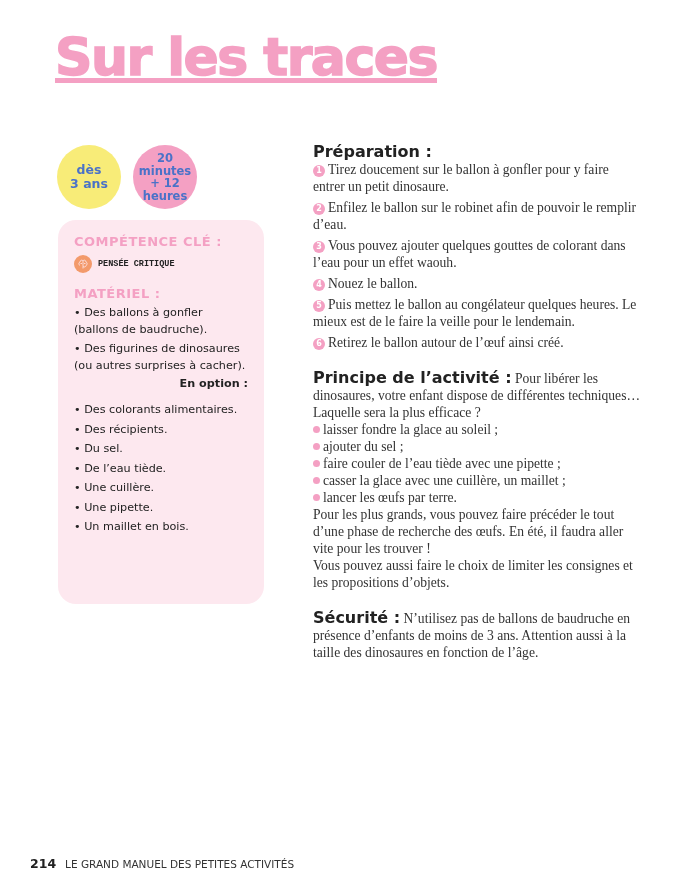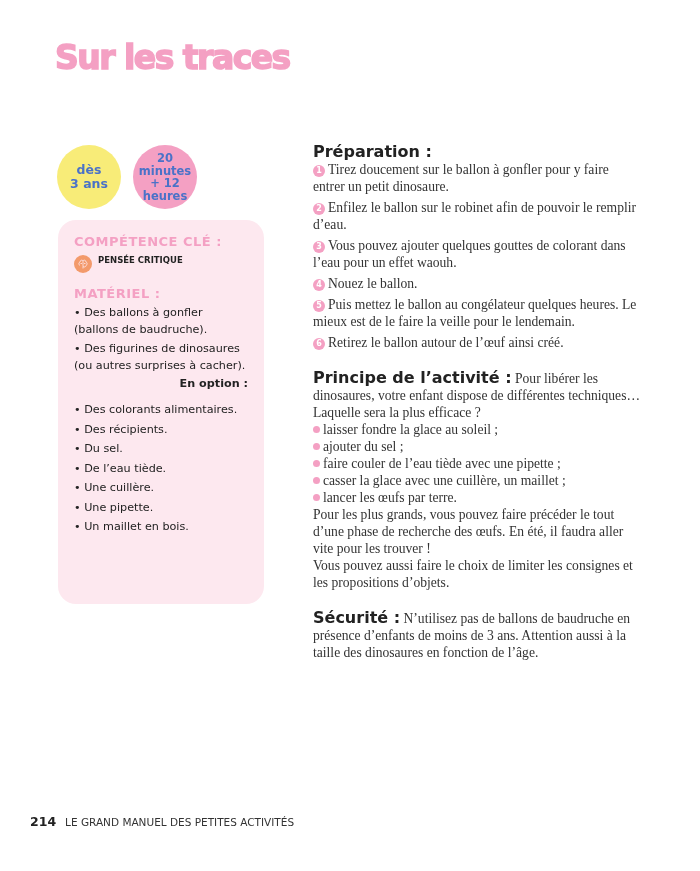--- a/index.html
+++ b/index.html
@@ -1,37 +1,37 @@
 <!DOCTYPE html>
 <html><head>
   <meta charset="utf-8">
   <style>
     html, body { margin:0; padding:0; background:#ffffff; }
     body { width:700px; height:871px; position:relative; overflow:hidden; font-family:"DejaVu Sans", sans-serif; color:#222; }
-    .title { position:absolute; left:55px; top:36px; width:460px; font-family:"DejaVu Sans", sans-serif; font-weight:900; font-size:33px; line-height:43px; color:#f4a0c3; letter-spacing:-1.5px; margin:0; -webkit-text-stroke:1.5px #f4a0c3; }
+    .title { position:absolute; left:55px; top:36px; width:460px; font-family:"DejaVu Sans", sans-serif; font-weight:900; font-size:52px; line-height:43px; color:#f4a0c3; letter-spacing:-1.5px; margin:0;text-decoration:underline; -webkit-text-stroke:1.5px #f4a0c3; }
     .badge { position:absolute; border-radius:50%; display:flex; align-items:center; justify-content:center; text-align:center; font-family:"DejaVu Sans", sans-serif; font-weight:bold; color:#4a72c8; }
     .badge-age { left:57px; top:145px; width:64px; height:64px; background:#f8ec78; font-size:12.5px; line-height:14px; }
     .badge-time { left:133px; top:145px; width:64px; height:64px; background:#f4a0c3; font-size:11.5px; line-height:12.5px;align-items:center; }
     .card { position:absolute; left:58px; top:220px; width:206px; height:384px; background:#fde8ef; border-radius:18px; box-sizing:border-box; padding:14px 16px 0 16px; }
     .card h3 { margin:0; font-family:"DejaVu Sans", sans-serif; font-weight:bold; font-size:13px; color:#f4a0c3; letter-spacing:0.5px; }
-    .skill { display:flex; align-items:flex-start; margin-top:6px; margin-bottom:13px; }
+    .skill { display:flex; align-items:center; margin-top:6px; margin-bottom:13px;font-family:Liberation Mono, monospace; }
     .skill-icon { width:18px; height:18px; border-radius:50%; background:#f39a6b; display:flex; align-items:center; justify-content:center; margin-right:6px; }
     .skill-label { font-size:8.5px; font-weight:bold; color:#222; }
     .mat-list { margin:4px 0 0 0; padding:0; list-style:none; }
     .mat-list li { font-size:11.2px; line-height:16.5px; color:#222; margin-bottom:3px; }
     .opt { font-size:11.2px; font-weight:bold; margin:2px 0 4px 0; color:#222;text-align:right; }
     .right { position:absolute; left:313px; top:142px; width:330px; }
     .h2 { font-family:"DejaVu Sans", sans-serif; font-weight:bold; font-size:16px; color:#222; }
     .serif { font-family:"Liberation Serif", serif; font-size:13.6px; line-height:17px; color:#333; }
     .step { margin:0 0 4px 0; }
     .num { display:inline-block; width:12px; height:12px; border-radius:50%; background:#f4a0c3; color:#fff; font-family:"DejaVu Sans", sans-serif; font-size:8px; font-weight:bold; text-align:center; line-height:12px; margin-right:3px; vertical-align:1px; }
     .bullet-list { margin:0; padding:0; list-style:none; }
     .bullet-list li { display:flex; align-items:center; }
     .pdot { display:inline-block; width:7px; height:7px; border-radius:50%; background:#f4a0c3; margin-right:3px; flex:0 0 auto; }
-    .footer { position:absolute; left:30px; top:814px; font-family:"DejaVu Sans", sans-serif; font-size:10.5px; color:#333; }
+    .footer { position:absolute; left:30px; top:856px; font-family:"DejaVu Sans", sans-serif; font-size:10.5px; color:#333; }
     .footer b { font-size:12.5px; margin-right:9px; color:#222; }
   </style>
 </head>
 <body>
 
 <h1 class="title">
   <span>Sur les traces</span><br>
 </h1>
 
 <div class="badge badge-age">

